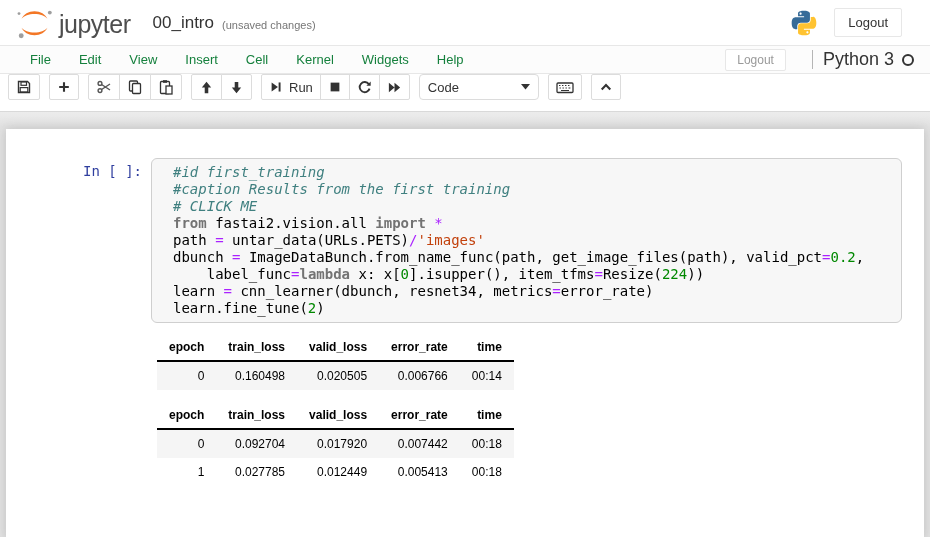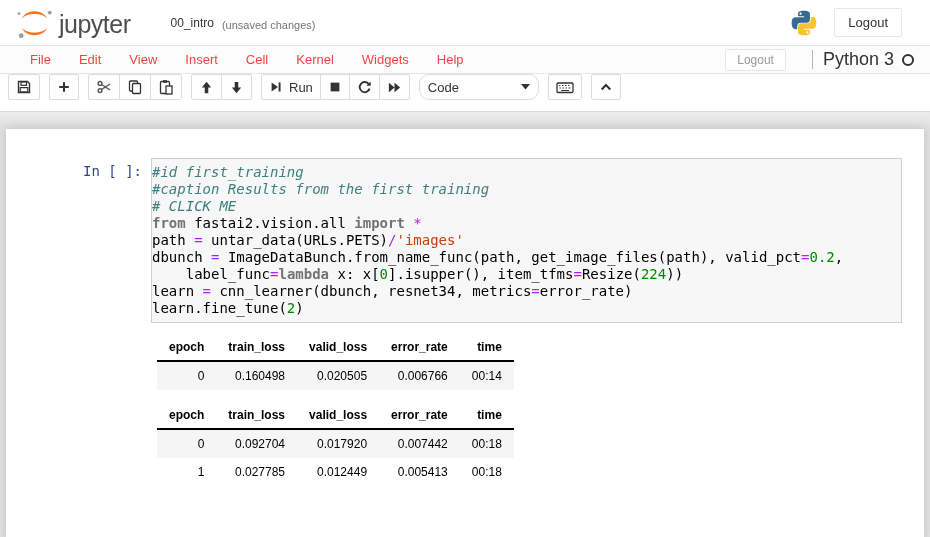--- a/index.html
+++ b/index.html
@@ -3,64 +3,64 @@
 <meta charset="utf-8">
 <style>
   * { margin:0; padding:0; box-sizing:border-box; }
   html,body { width:930px; height:537px; overflow:hidden; background:#e7e7e7;
               font-family:"Liberation Sans", sans-serif; }
 
   
   .header-bar { height:45px; background:#fff; display:flex; align-items:center; padding:0 28px 0 16px; }
   .logo { display:flex; align-items:flex-end; cursor:pointer; }
   .logo-text { font-size:25px; color:#4e4e4e; letter-spacing:-0.5px; margin-left:6px; line-height:1; padding-bottom:3px; }
-  .nb-title { font-size:12px; color:#333; margin-left:40px; cursor:pointer; }
+  .nb-title { font-size:17px; color:#333; margin-left:22px; cursor:pointer; }
   .checkpoint { font-size:11px; color:#767676; margin-left:8px; padding-top:4px; }
   .header-spacer { flex:1; }
   .py-logo { margin-right:16px; }
   .logout-btn { background:#fff; border:1px solid #e7e7e7; border-radius:2px; color:#333;
                 font-size:13px; padding:6px 13px; cursor:pointer; }
 
   
   .menu-bar { height:29px; background:#fcfcfc; border-top:1px solid #e7e7e7; border-bottom:1px solid #e7e7e7;
               display:flex; align-items:center; padding:0 16px; }
   .menu-items { display:flex; }
-  .menu-item { font-size:13px; color:#ef4444; padding:5px 14px; cursor:pointer; }
+  .menu-item { font-size:13px; color:#15803d; padding:5px 14px; cursor:pointer; }
   .menu-right { margin-left:auto; display:flex; align-items:center; }
   .trusted-badge { border:1px solid #e7e7e7; border-radius:2px; color:#999; background:#fff;
                    font-size:12px; padding:3px 11px; margin-right:26px; }
   .kernel-divider { width:1px; height:19px; background:#b5b5b5; margin-right:10px; }
   .kernel-name { font-size:18px; color:#333; margin-right:8px; }
   .kernel-indicator { width:12px; height:12px; border:2px solid #333; border-radius:50%; }
 
   
   .toolbar { height:37px; background:#fff; display:flex; padding:0 8px; }
   .btn-group { display:flex; margin-right:9px; }
   .tb-btn { height:26px; min-width:30px; background:#fff; border:1px solid #dcdcdc;
             display:flex; align-items:center; justify-content:center; padding:0 7px; cursor:pointer; }
   .btn-group .tb-btn + .tb-btn { margin-left:-1px; }
   .btn-group .tb-btn:first-child { border-radius:2px 0 0 2px; }
   .btn-group .tb-btn:last-child { border-radius:0 2px 2px 0; }
   .btn-group .tb-btn:only-child { border-radius:2px; }
   .run-label { font-size:13px; color:#333; margin-left:6px; }
-  .cell-type-select { height:26px; width:120px; border:1px solid #dcdcdc; border-radius:10px; background:#fff;
+  .cell-type-select { height:26px; width:120px; border:1px solid #dcdcdc; border-radius:4px; background:#fff;
             display:flex; align-items:center; font-size:13px; color:#333; padding:0 8px; cursor:pointer; margin-right:9px; }
   .cell-type-select .caret { margin-left:auto; }
 
   
   .site { height:427px; background:linear-gradient(#ececec,#e3e3e3 14px,#e3e3e3); padding:17px 6px 0 6px; border-top:1px solid #d9d9d9; }
   .notebook { background:#fff; height:410px; box-shadow:0 0 10px 1px rgba(87,87,87,0.22); padding-top:24px; overflow:hidden; }
 
   .cell { display:flex; padding:5px 22px 5px 15px; }
   .prompt-col { width:130px; flex:none; text-align:right; padding-right:9px; padding-top:5px;
                 font-family:"DejaVu Sans Mono", monospace; font-size:14px; color:#303f9f; }
   .text-cell-body { margin-left:130px; padding:8px 0 2px 6px; }
   h1.md-h1 { font-size:28px; font-weight:bold; color:#000; font-family:"Liberation Sans", sans-serif; }
 
-  .input-area { flex:1; border:1px solid #cfcfcf; border-radius:0; background:#f7f7f7; padding:5px 0; }
+  .input-area { flex:1; border:1px solid #cfcfcf; border-radius:6px; background:#f7f7f7; padding:5px 21px; }
   .code-editor { font-family:"DejaVu Sans Mono", monospace; font-size:14px; line-height:17px; color:#000; white-space:pre; }
   .tok-com { color:#408080; font-style:italic; }
   .tok-kw  { color:#737373; font-weight:bold; }
   .tok-op  { color:#aa22ff; }
   .tok-str { color:#c2410c; }
   .tok-num { color:#080; }
   .tok-txt { color:#000; }
 
   .output-area { margin-left:151px; padding:7px 0 0 0; }
   .output-table-wrap { margin-bottom:13px; }

